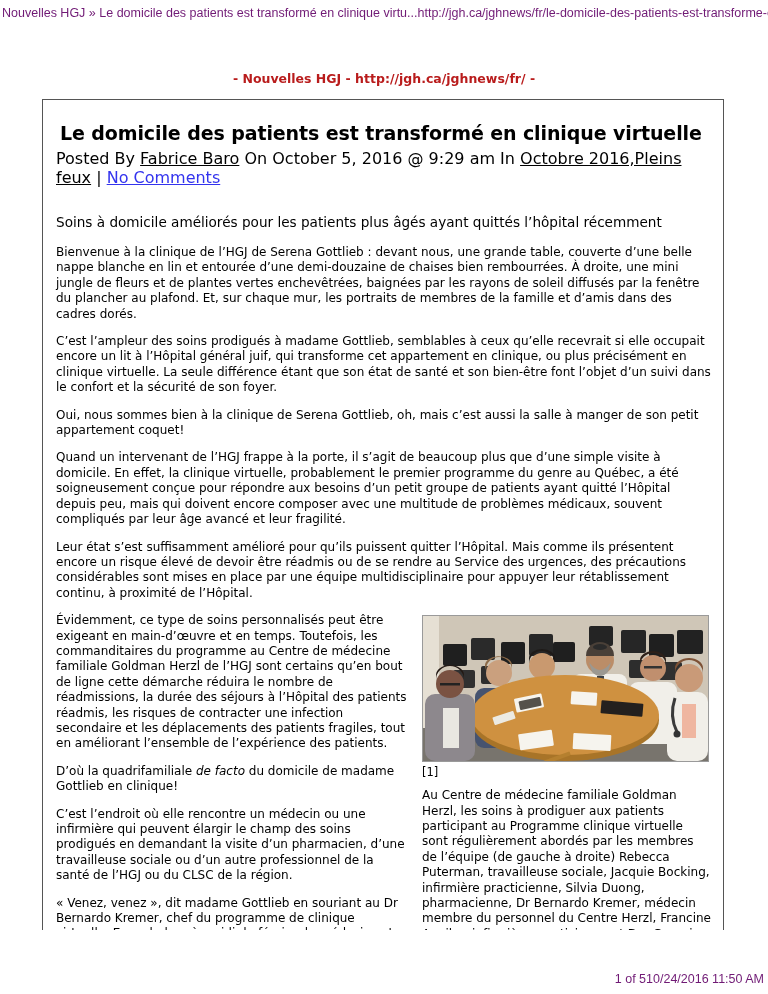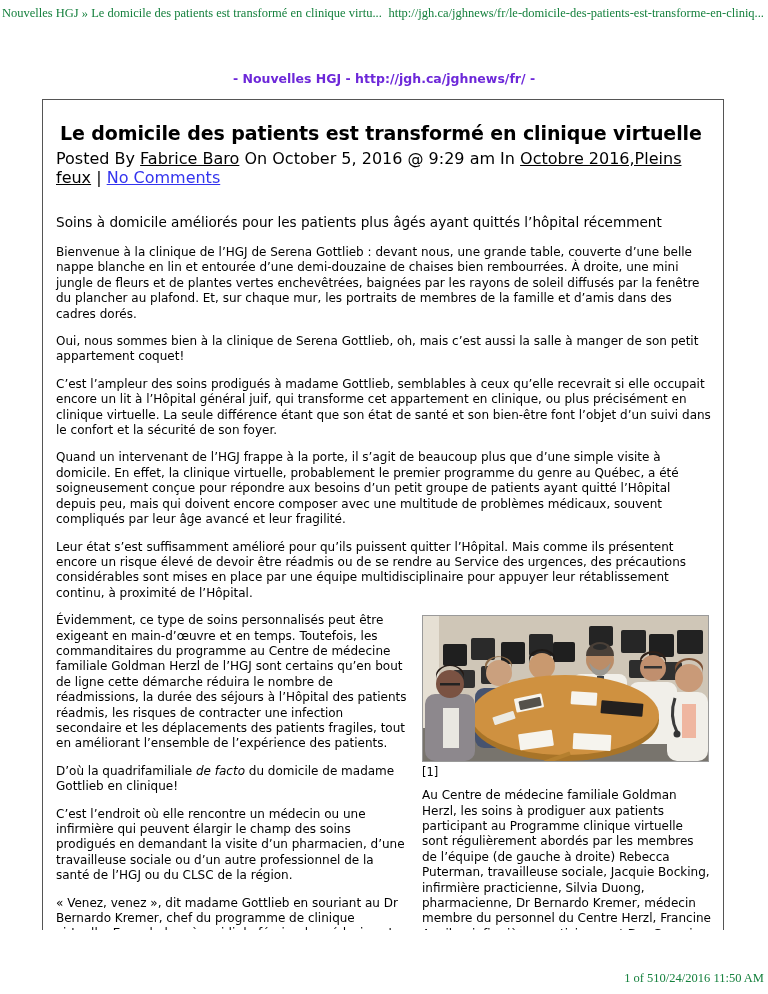--- a/index.html
+++ b/index.html
@@ -1,25 +1,25 @@
 <!DOCTYPE html>
 <html><head>
 <meta charset="utf-8">
 <style>
   html,body{margin:0;padding:0;background:#ffffff;width:768px;height:994px;overflow:hidden;}
   body{font-family:"DejaVu Sans",sans-serif;color:#000;position:relative;}
 
   
   .print-bar{position:absolute;left:2px;right:4px;display:flex;justify-content:space-between;
-    font-family:Liberation Serif, serif;font-size:12.5px;color:#15803d;white-space:nowrap;}
+    font-family:Liberation Sans, sans-serif;font-size:12.5px;color:#701a75;white-space:nowrap;}
   .print-bar.top{top:6px;}
   .print-bar.bottom{bottom:8px;justify-content:flex-end;}
 
   .site-banner{position:absolute;top:71px;left:0;width:100%;text-align:center;
-    font-weight:bold;font-size:12.5px;color:#6d28d9;}
+    font-weight:bold;font-size:12.5px;color:#b91c1c;}
 
   .article-box{position:absolute;left:42px;top:99px;width:682px;height:831px;box-sizing:border-box;
     border:1px solid #555;border-bottom:none;padding:12px 12px 0 13px;overflow:hidden;background:#fff;}
 
   h1.title{font-size:19px;font-weight:bold;margin:10px 4px 5px;letter-spacing:-0.1px;}
   .byline{font-size:16px;margin:0 0 26px;}
   .byline a{cursor:pointer;}
   .plain-link{color:#000;text-decoration:underline;}
   .blue-link{color:#3333ee;text-decoration:underline;}
 
@@ -46,22 +46,22 @@
 
 <div class="article-box">
 
   <h1 class="title">Le domicile des patients est transformé en clinique virtuelle</h1>
 
   <div class="byline"><span>Posted By </span><a class="plain-link">Fabrice Baro</a><span> On October 5, 2016 @ 9:29 am In </span><a class="plain-link">Octobre 2016,Pleins feux</a><span> | </span><a class="blue-link">No Comments</a></div>
 
   <h2 class="subhead">Soins à domicile améliorés pour les patients plus âgés ayant quittés l’hôpital récemment</h2>
 
   <p>Bienvenue à la clinique de l’HGJ de Serena Gottlieb : devant nous, une grande table, couverte d’une belle nappe blanche en lin et entourée d’une demi-douzaine de chaises bien rembourrées. À droite, une mini jungle de fleurs et de plantes vertes enchevêtrées, baignées par les rayons de soleil diffusés par la fenêtre du plancher au plafond. Et, sur chaque mur, les portraits de membres de la famille et d’amis dans des cadres dorés.</p>
+  <p>C’est l’ampleur des soins prodigués à madame Gottlieb, semblables à ceux qu’elle recevrait si elle occupait encore un lit à l’Hôpital général juif, qui transforme cet appartement en clinique, ou plus précisément en clinique virtuelle. La seule différence étant que son état de santé et son bien-être font l’objet d’un suivi dans le confort et la sécurité de son foyer.</p>
   <p>Oui, nous sommes bien à la clinique de Serena Gottlieb, oh, mais c’est aussi la salle à manger de son petit appartement coquet!</p>
-  <p>C’est l’ampleur des soins prodigués à madame Gottlieb, semblables à ceux qu’elle recevrait si elle occupait encore un lit à l’Hôpital général juif, qui transforme cet appartement en clinique, ou plus précisément en clinique virtuelle. La seule différence étant que son état de santé et son bien-être font l’objet d’un suivi dans le confort et la sécurité de son foyer.</p>
   <p>Quand un intervenant de l’HGJ frappe à la porte, il s’agit de beaucoup plus que d’une simple visite à domicile. En effet, la clinique virtuelle, probablement le premier programme du genre au Québec, a été soigneusement conçue pour répondre aux besoins d’un petit groupe de patients ayant quitté l’Hôpital depuis peu, mais qui doivent encore composer avec une multitude de problèmes médicaux, souvent compliqués par leur âge avancé et leur fragilité.</p>
   <p>Leur état s’est suffisamment amélioré pour qu’ils puissent quitter l’Hôpital. Mais comme ils présentent encore un risque élevé de devoir être réadmis ou de se rendre au Service des urgences, des précautions considérables sont mises en place par une équipe multidisciplinaire pour appuyer leur rétablissement continu, à proximité de l’Hôpital.</p>
 
   <figure class="photo-figure">
     <svg class="photo-frame" viewBox="0 0 285 145" xmlns="http://www.w3.org/2000/svg">
 
       <rect x="0" y="0" width="285" height="145" fill="#cfc6b7"></rect>
 
       <rect x="0" y="0" width="16" height="120" fill="#e6e0d4"></rect>
 

